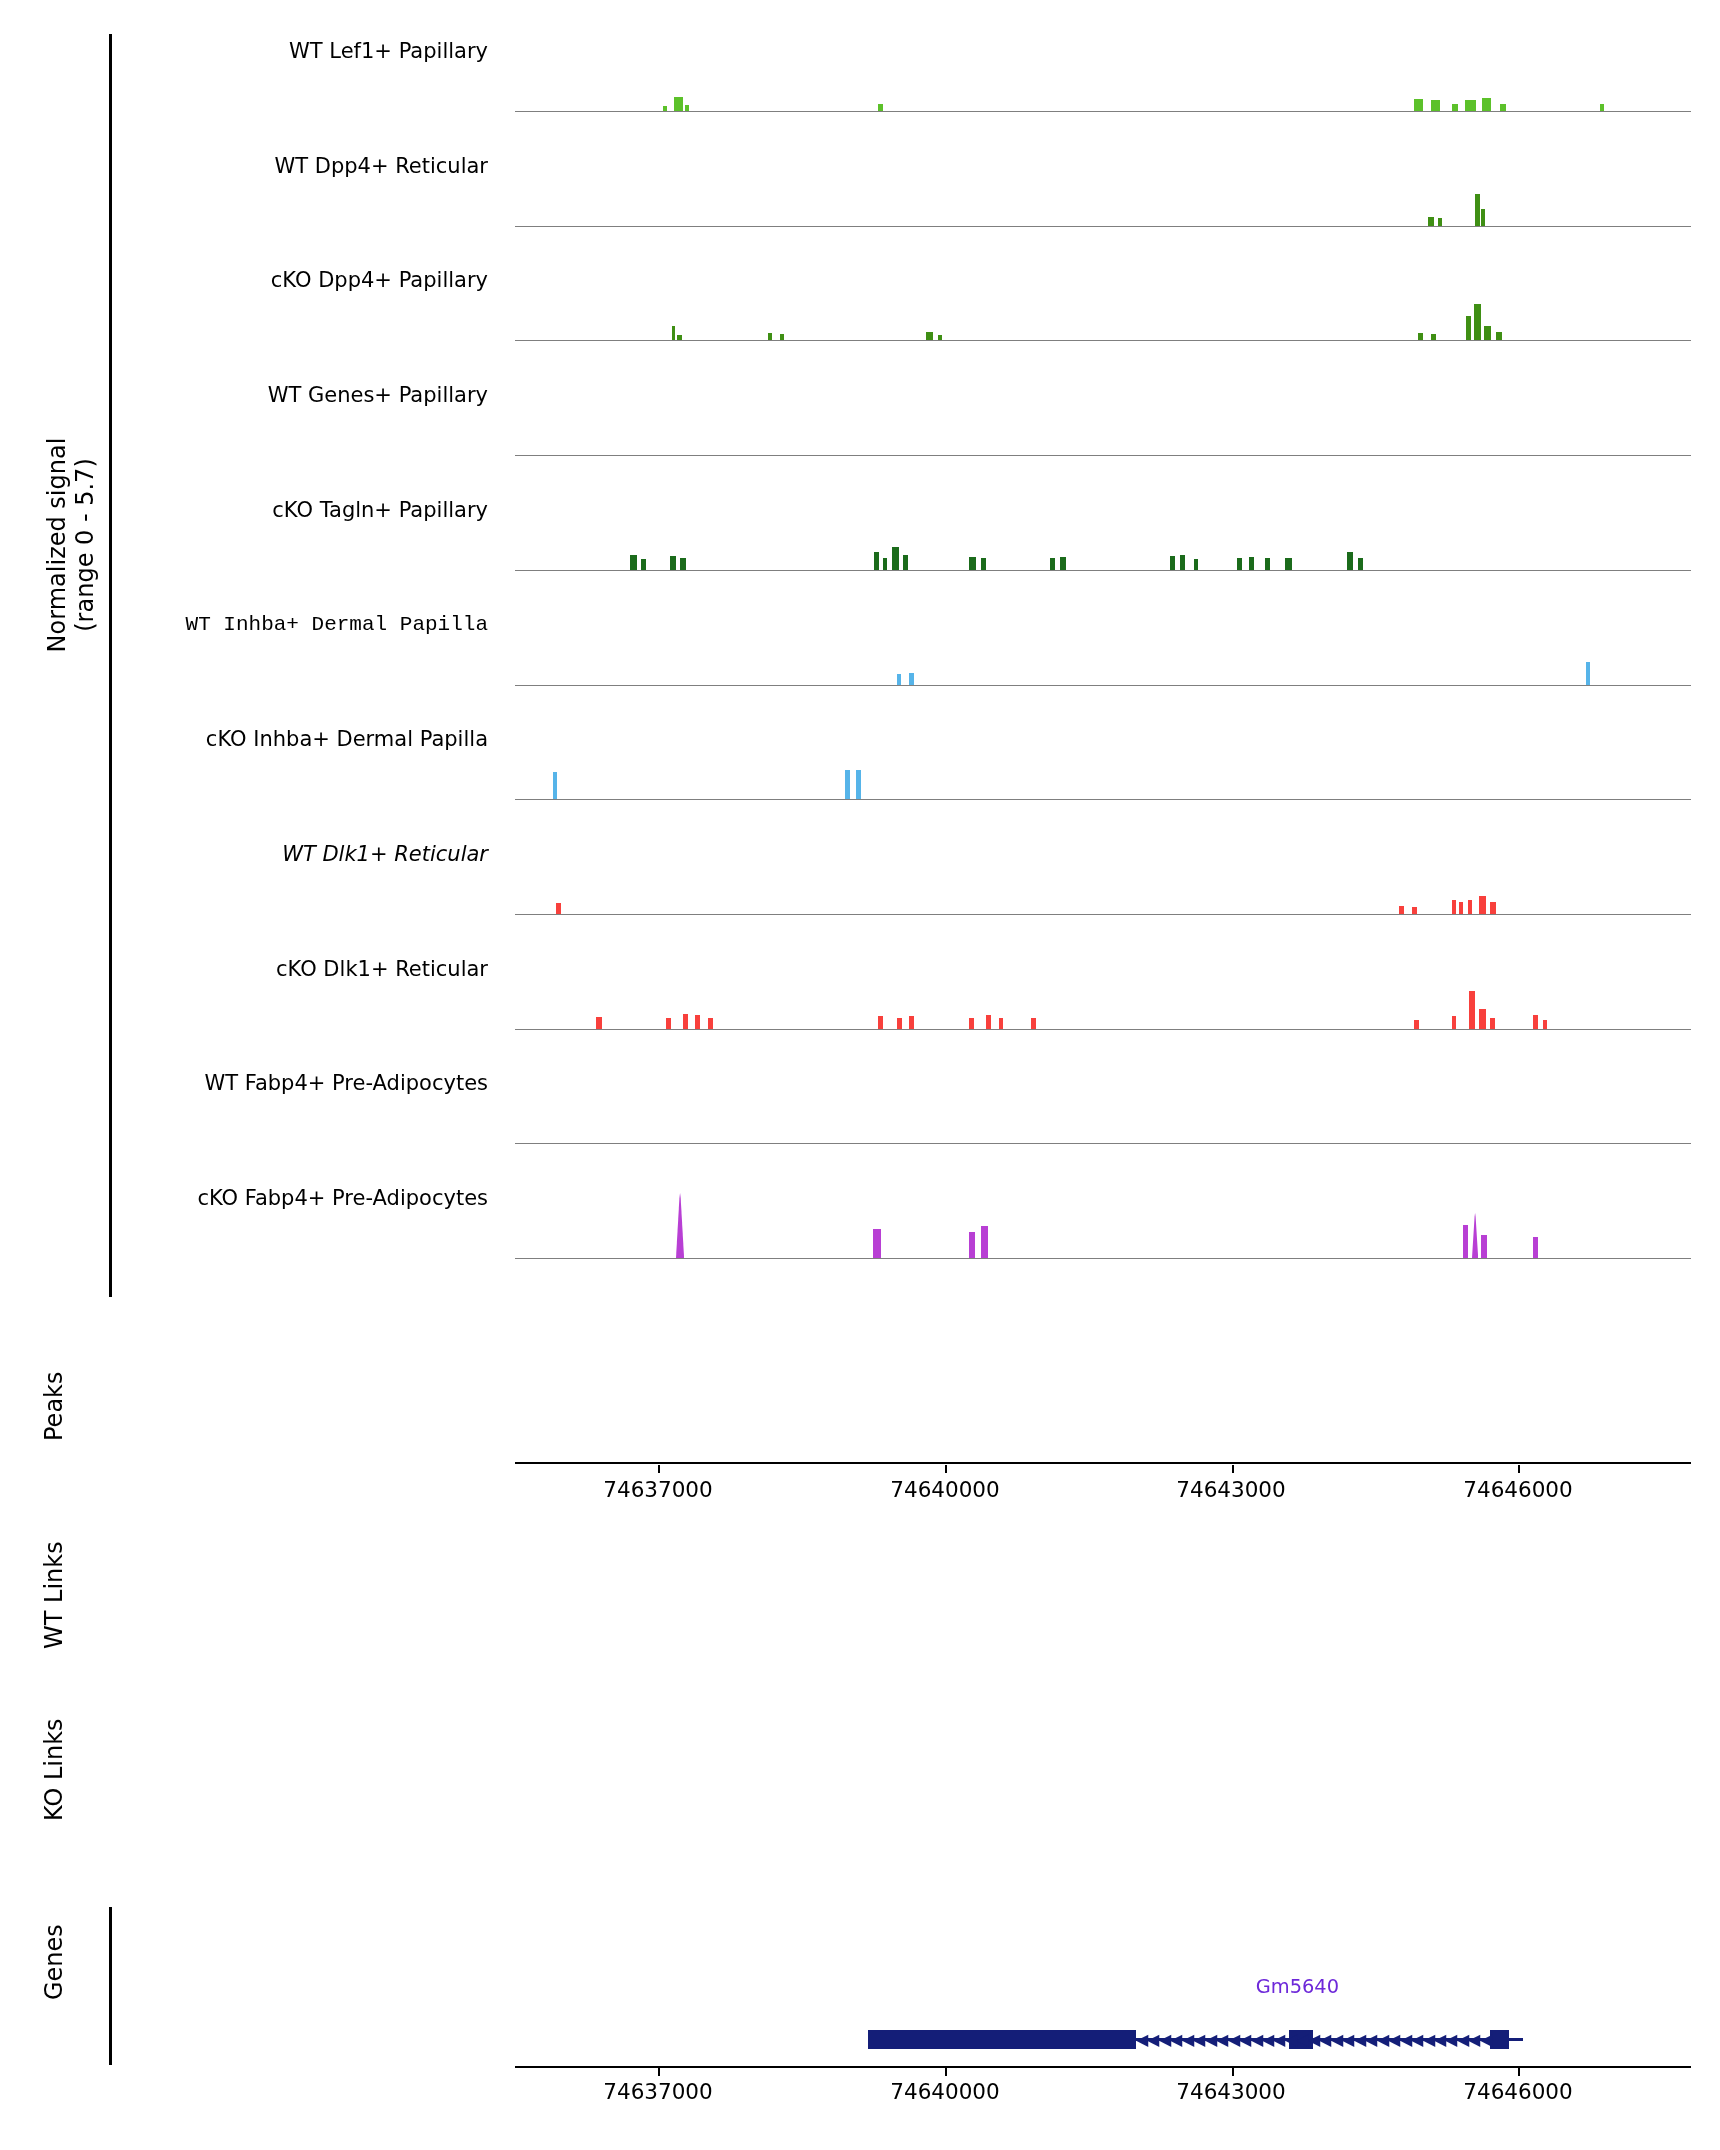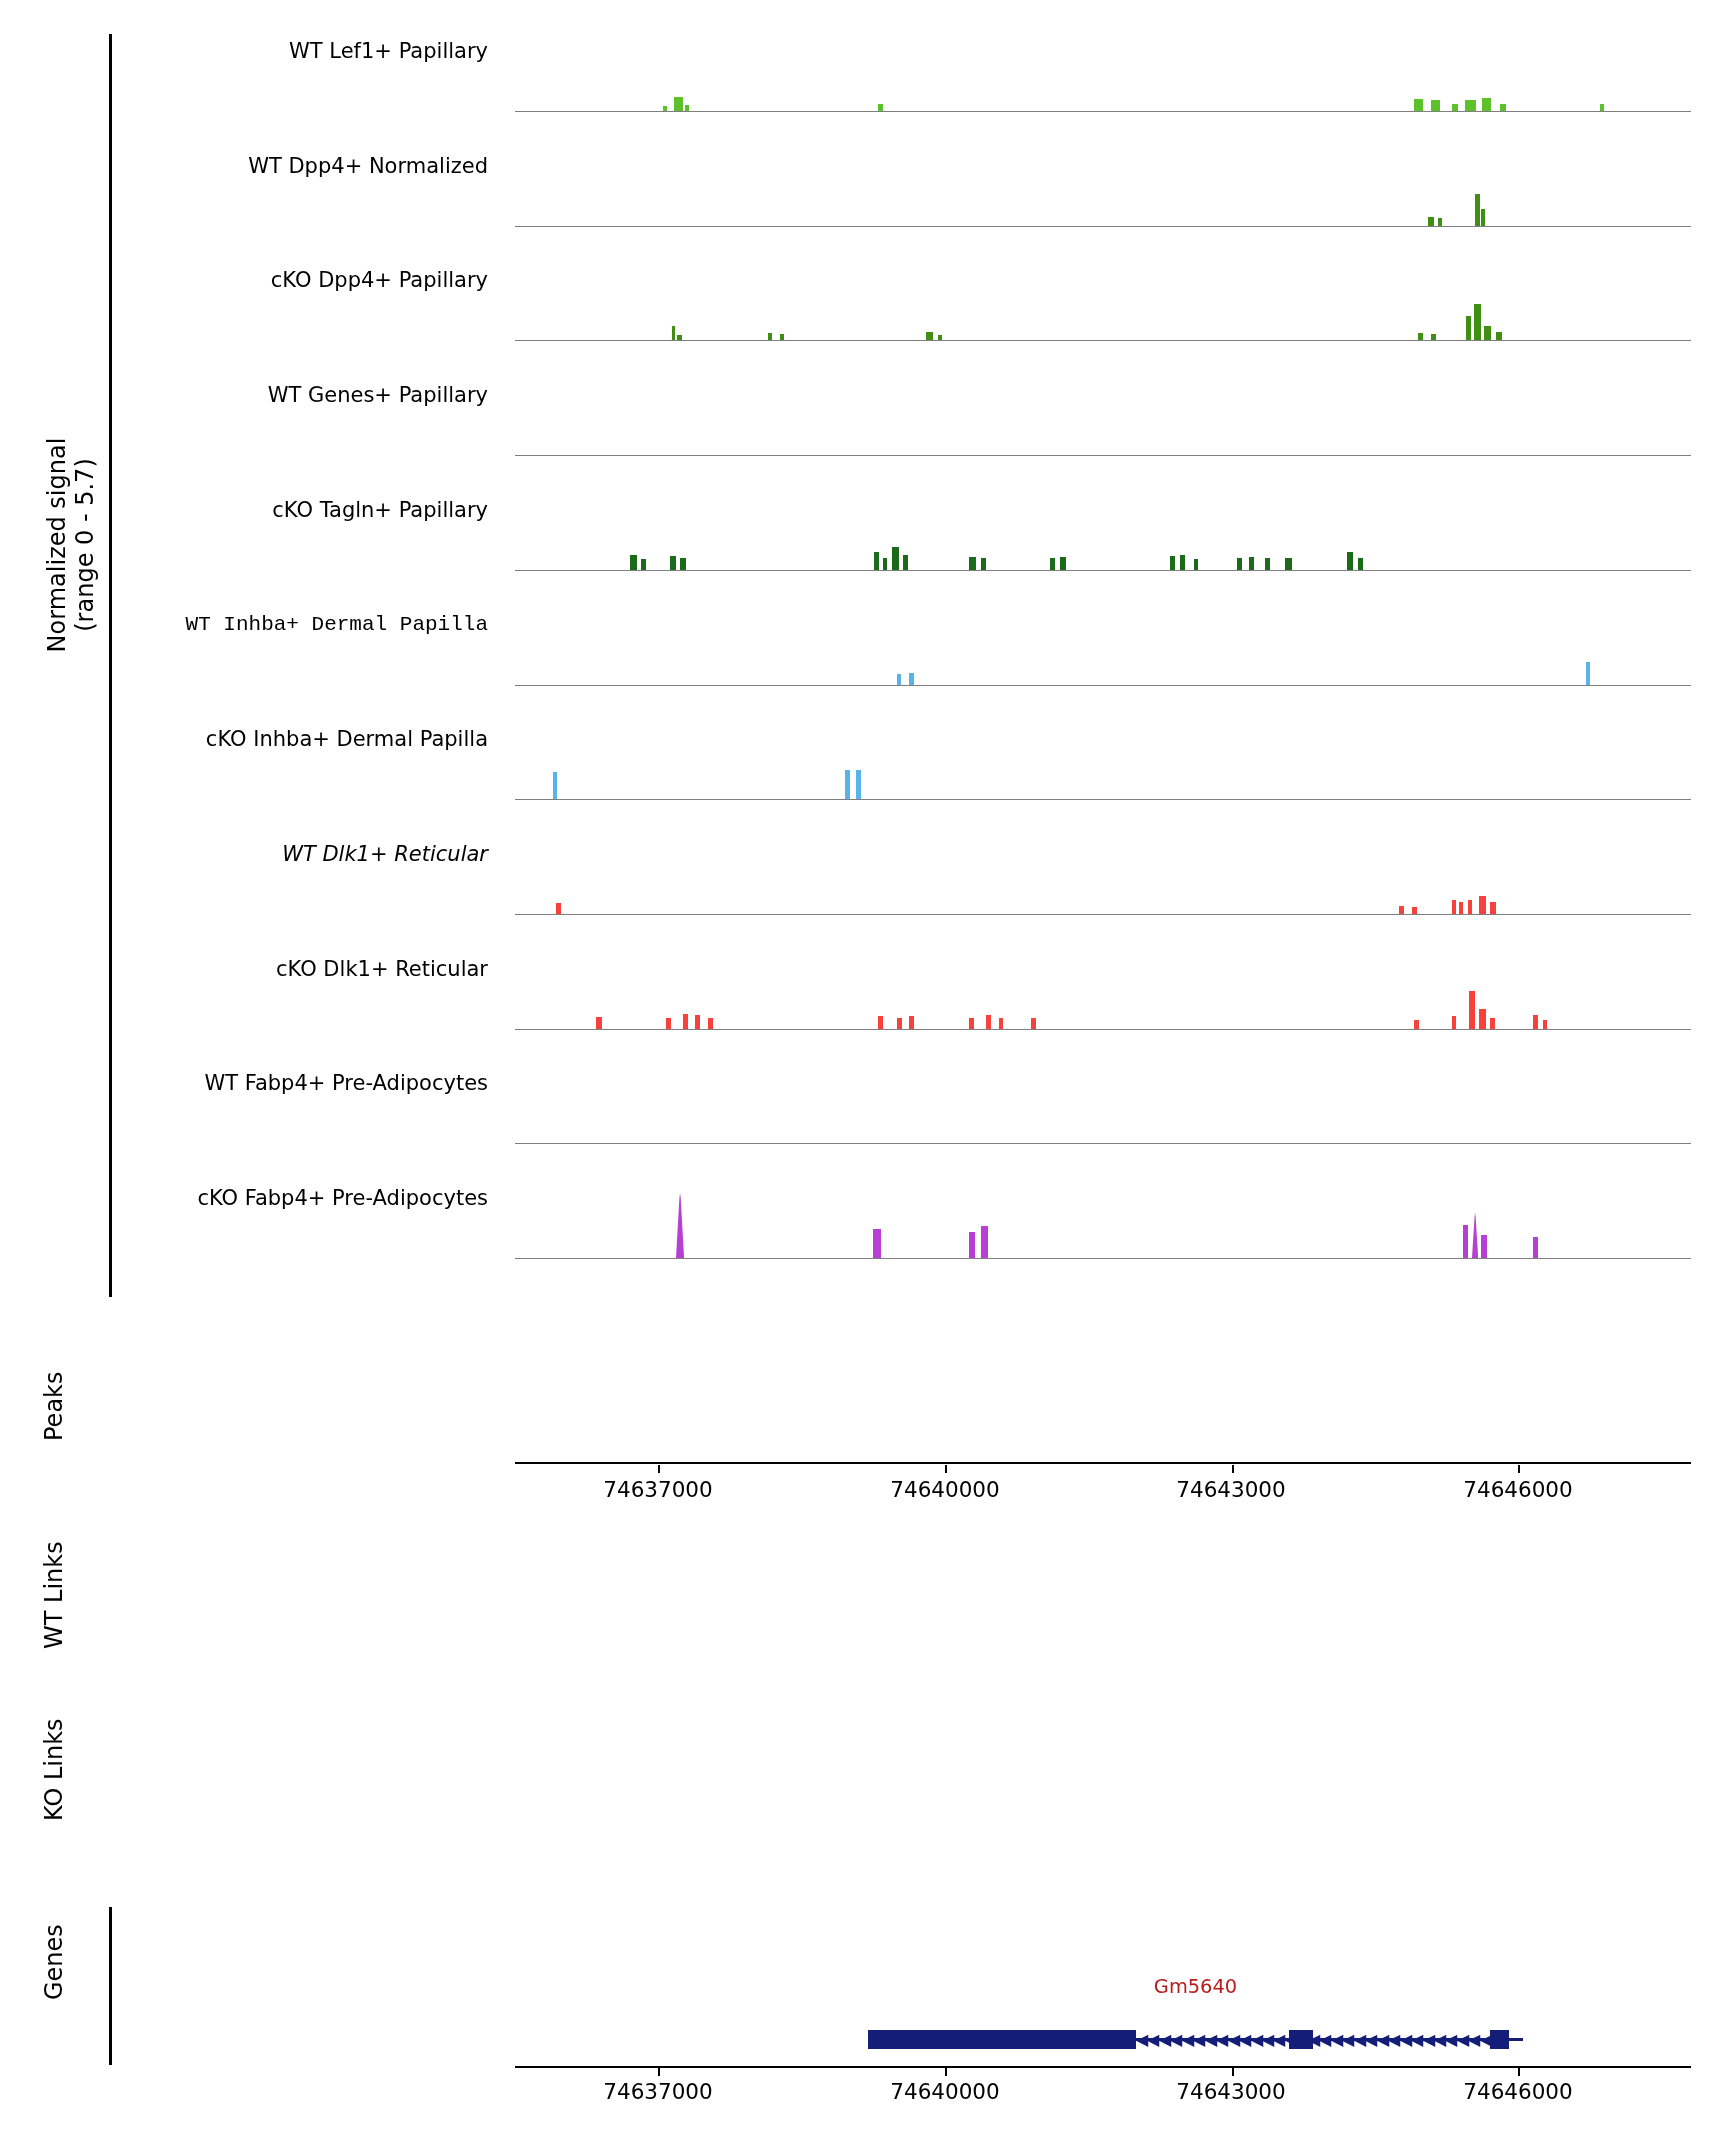--- a/index.html
+++ b/index.html
@@ -41,21 +41,21 @@
   
   .side-label{
     position:absolute;
     transform-origin:0 0;
     font-size:24px;
     white-space:nowrap;
     color:#000;
   }
 
   
-  .gene-name{position:absolute;font-size:19.4px;color:#b91c1c;white-space:nowrap;text-align:center;}
+  .gene-name{position:absolute;font-size:19.4px;color:#6d28d9;white-space:nowrap;text-align:right;}
   .gene-thick{position:absolute;background:#141e78;}
   .gene-thin{position:absolute;background:#141e78;}
   .gene-arrow{position:absolute;font-size:16px;color:#141e78;line-height:1;}
 </style>
 </head>
 <body>
 
 <div class="root">
 
   <div class="ylabel" style="left:43px; top:803px; transform:rotate(-90deg); width:516px;">
@@ -77,21 +77,21 @@
           <div class="peak" style="left: 899px; width: 9px; height: 12px; bottom: 0px; background: rgb(92, 193, 42);"></div>
           <div class="peak" style="left: 916px; width: 8.6px; height: 10.6px; bottom: 0px; background: rgb(92, 193, 42);"></div>
           <div class="peak" style="left: 937px; width: 5.7px; height: 7.5px; bottom: 0px; background: rgb(92, 193, 42);"></div>
           <div class="peak" style="left: 950px; width: 10.5px; height: 11.3px; bottom: 0px; background: rgb(92, 193, 42);"></div>
           <div class="peak" style="left: 967px; width: 8.6px; height: 13px; bottom: 0px; background: rgb(92, 193, 42);"></div>
           <div class="peak" style="left: 985px; width: 5.7px; height: 7.5px; bottom: 0px; background: rgb(92, 193, 42);"></div>
           <div class="peak" style="left: 1085px; width: 4.3px; height: 6.8px; bottom: 0px; background: rgb(92, 193, 42);"></div>
         </div>
       </div>
       <div class="track" style="left: 0px; top: 140px; width: 1721px; height: 89px;">
-        <div class="track-label" style="left: 115px; width: 373px; top: 14.3px;">WT Dpp4+ Normalized</div>
+        <div class="track-label" style="left: 115px; width: 373px; top: 14.3px;">WT Dpp4+ Reticular</div>
         <div class="track-canvas" style="left: 515px; top: 0px; width: 1176px; height: 86px;">
           <div class="baseline" style="top: 86px;"></div>
           <div class="peak" style="left: 913px; width: 5.7px; height: 9px; bottom: 0px; background: rgb(63, 143, 20);"></div>
           <div class="peak" style="left: 923px; width: 4.3px; height: 8.3px; bottom: 0px; background: rgb(63, 143, 20);"></div>
           <div class="peak" style="left: 960px; width: 5.3px; height: 32px; bottom: 0px; background: rgb(63, 143, 20);"></div>
           <div class="peak" style="left: 966px; width: 3.8px; height: 16.6px; bottom: 0px; background: rgb(63, 143, 20);"></div>
         </div>
       </div>
       <div class="track" style="left: 0px; top: 254px; width: 1721px; height: 89px;">
         <div class="track-label" style="left: 115px; width: 373px; top: 14.3px;">cKO Dpp4+ Papillary</div>

